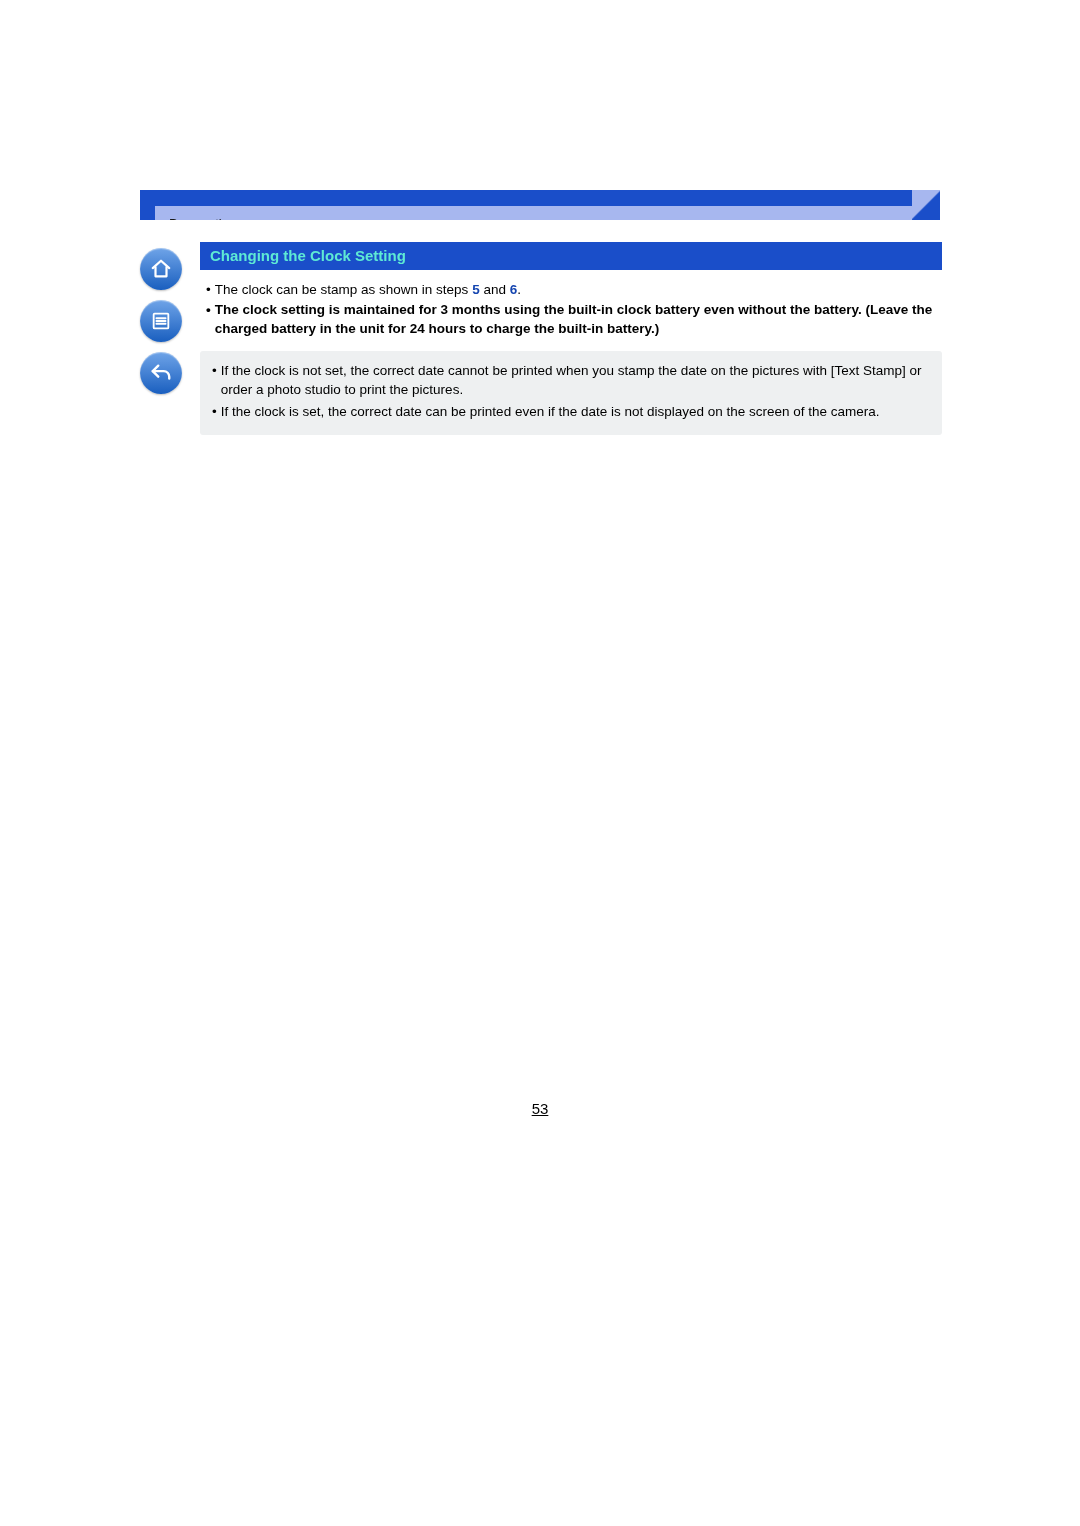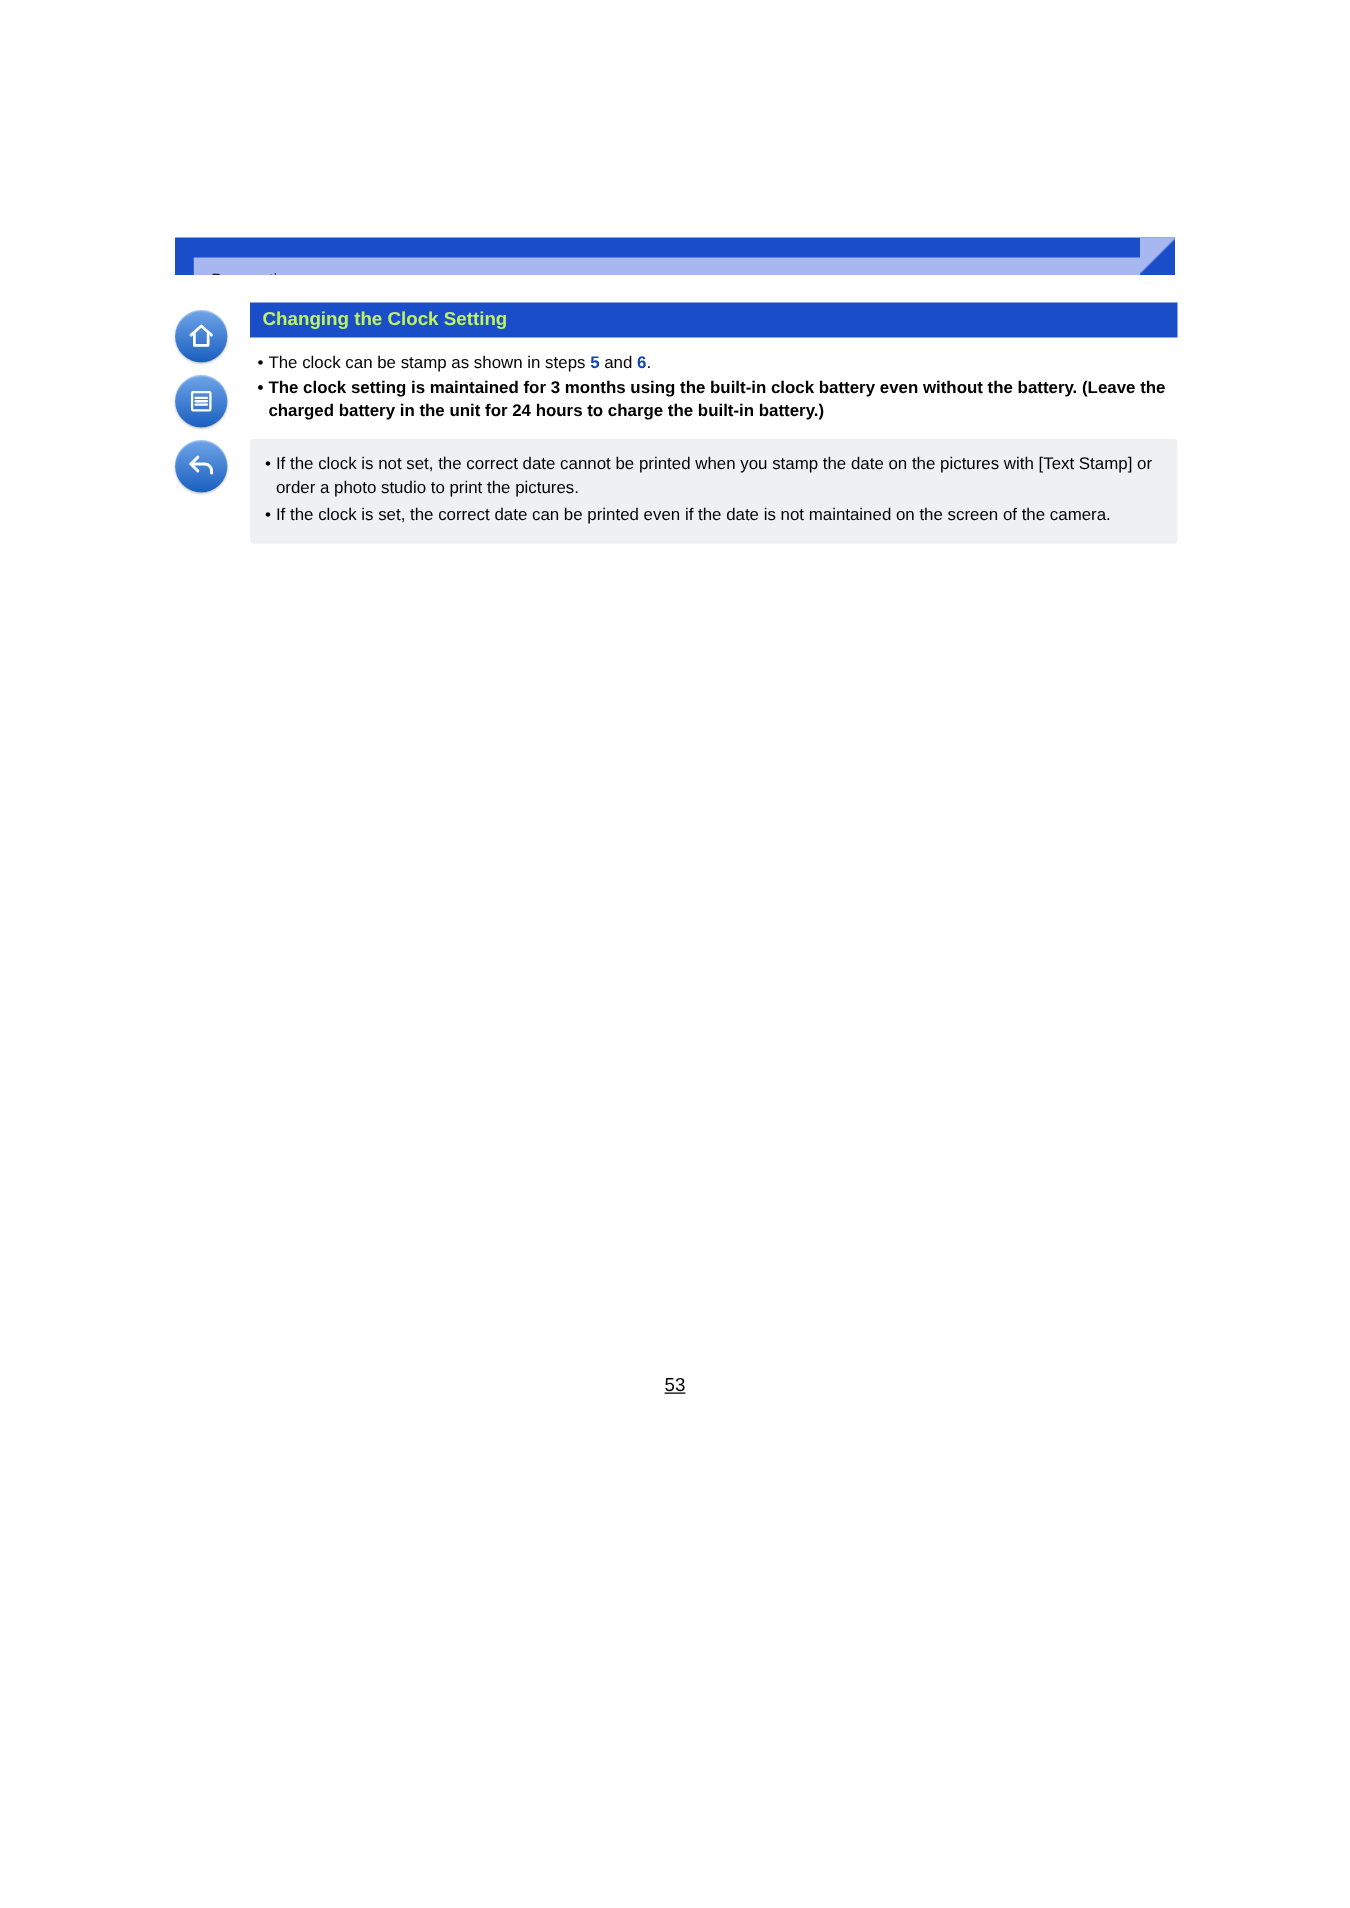--- a/index.html
+++ b/index.html
@@ -66,21 +66,21 @@
     width: 28px; height:30px;
     background: linear-gradient(135deg, #a7b7ef 0 48%, #1a4ec9 52% 100%);
   }
   .content {
     margin-left: 60px;
     padding-top: 22px;
     width: 742px;
   }
   .section-heading {
     background: #1a4ec9;
-    color: #bef264;
+    color: #5eead4;
     font-weight: bold;
     font-size: 15px;
     padding: 5px 10px 6px 10px;
     margin-bottom: 10px;
   }
   .instruction {
     font-weight: bold;
     font-size: 14px;
     margin: 0 0 4px 0;
     padding: 0 6px;
@@ -150,21 +150,21 @@
       </div>
     </div>
 
     <div class="note-box">
       <div class="b">
         <span class="dot">•</span>
         <span>If the clock is not set, the correct date cannot be printed when you stamp the date on the pictures with [Text Stamp] or order a photo studio to print the pictures.</span>
       </div>
       <div class="b">
         <span class="dot">•</span>
-        <span>If the clock is set, the correct date can be printed even if the date is not maintained on the screen of the camera.</span>
+        <span>If the clock is set, the correct date can be printed even if the date is not displayed on the screen of the camera.</span>
       </div>
     </div>
 
   </div>
 </div>
 
 <div class="sidebar">
   <div class="nav-btn">
     <span>
       <svg width="22" height="22" viewBox="0 0 24 24" fill="none" stroke="#ffffff" stroke-width="2.4" stroke-linejoin="round" stroke-linecap="round">

